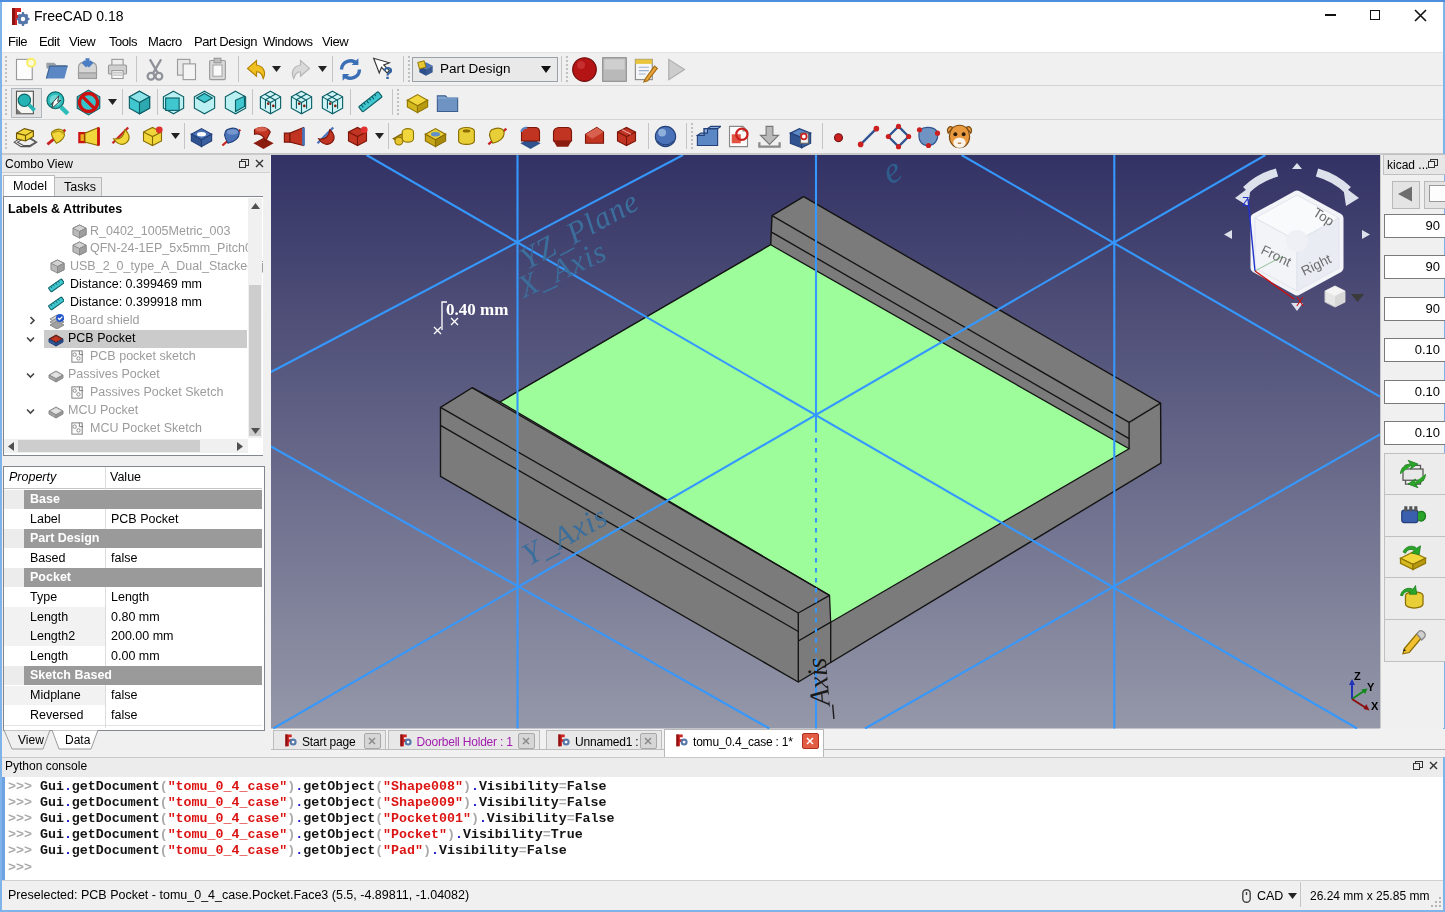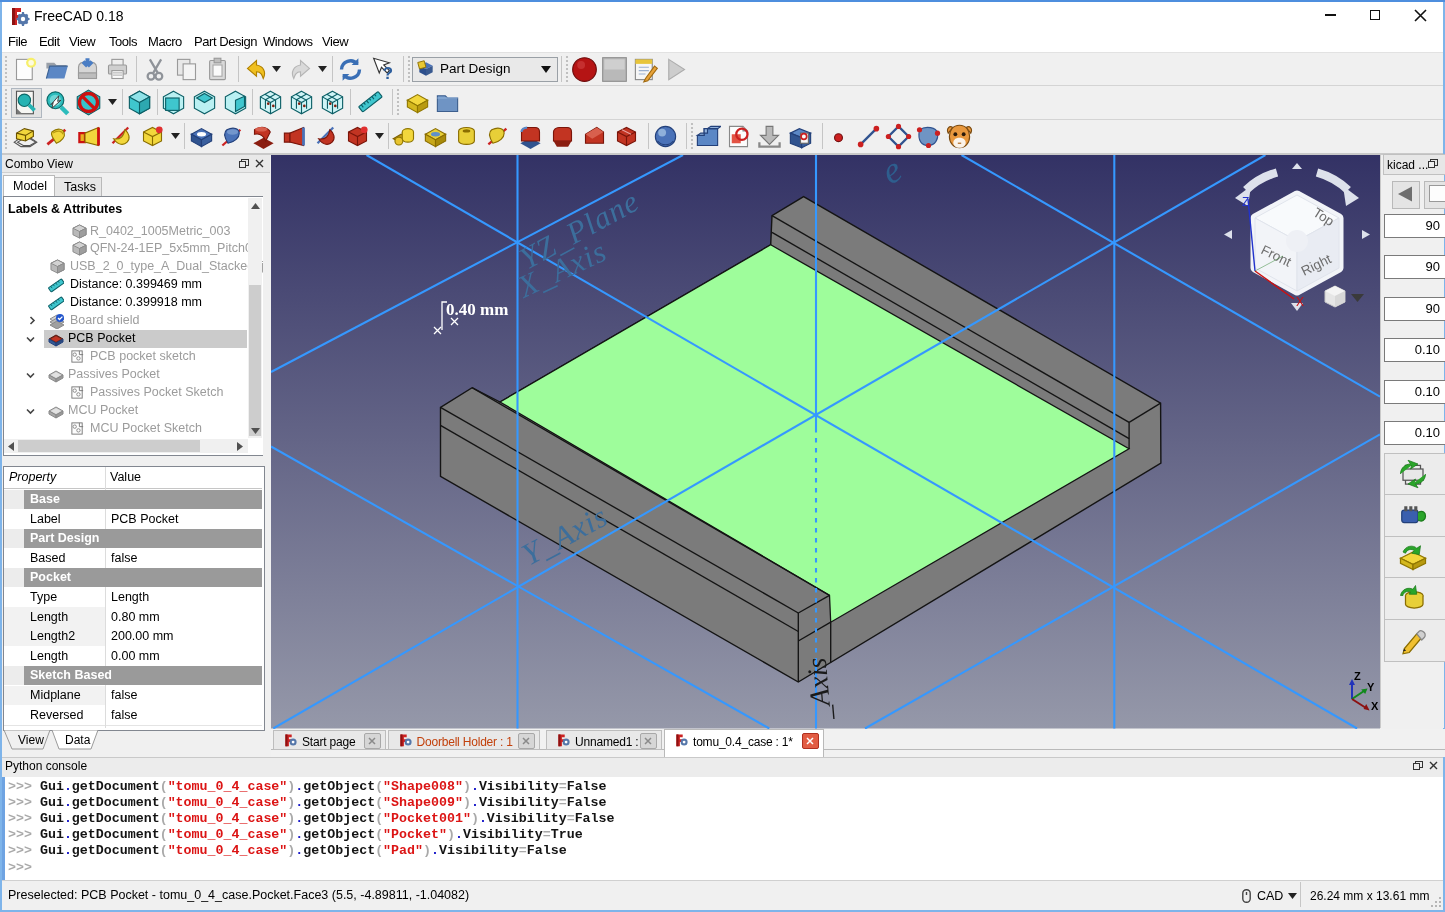--- a/index.html
+++ b/index.html
@@ -781,21 +781,21 @@
 <svg class="abs" style="left:367.5px;top:736.5px" width="8" height="8" viewBox="0 0 8 8">
     <path d="M1 1 7 7M7 1 1 7" stroke="#8a8a8a" stroke-width="1.5"></path>
   </svg>
 <div class="abs" style="left:387.5px;top:730px;width:152.5px;height:20px;background:#e8e8e8;border:1px solid #bdbdbd;box-sizing:border-box;"></div>
 <svg class="abs" style="left:398.5px;top:733px" width="14" height="14" viewBox="0 0 20 20">
 <path d="M2 2h9v4H7v3h4v4H7v6H2z" fill="#cc2222"></path>
     <path d="M2 2h3v17H2z" fill="#8d1111"></path>
 <circle cx="13" cy="13" r="5" fill="#5577aa"></circle>
     <circle cx="13" cy="13" r="2" fill="#fff"></circle>
   </svg>
-<div class="abs txt" style="left:416.5px;top:734.5px;font-size:12px;letter-spacing:-0.2px;color:#c2410c;">Doorbell Holder : 1</div>
+<div class="abs txt" style="left:416.5px;top:734.5px;font-size:12px;letter-spacing:-0.2px;color:#a21caf;">Doorbell Holder : 1</div>
 <div class="abs" style="left:518px;top:733px;width:15px;height:14px;background:#d6d6d6;border:1px solid #a8a8a8;border-radius:2px;"></div>
 <svg class="abs" style="left:521.5px;top:736.5px" width="8" height="8" viewBox="0 0 8 8">
     <path d="M1 1 7 7M7 1 1 7" stroke="#8a8a8a" stroke-width="1.5"></path>
   </svg>
 <div class="abs" style="left:546px;top:730px;width:116px;height:20px;background:#e8e8e8;border:1px solid #bdbdbd;box-sizing:border-box;"></div>
 <svg class="abs" style="left:557px;top:733px" width="14" height="14" viewBox="0 0 20 20">
 <path d="M2 2h9v4H7v3h4v4H7v6H2z" fill="#cc2222"></path>
     <path d="M2 2h3v17H2z" fill="#8d1111"></path>
 <circle cx="13" cy="13" r="5" fill="#5577aa"></circle>
     <circle cx="13" cy="13" r="2" fill="#fff"></circle>
@@ -837,20 +837,20 @@
 <div class="abs txt" style="left:8px;top:888px;font-size:12.5px;color:#000;">Preselected: PCB Pocket - tomu_0_4_case.Pocket.Face3 (5.5, -4.89811, -1.04082)</div>
 <svg class="abs" style="left:1242px;top:889px" width="9" height="14" viewBox="0 0 9 14">
     <rect x="0.8" y="0.8" width="7.4" height="12.4" rx="3.5" fill="none" stroke="#444" stroke-width="1.4"></rect>
     <line x1="4.5" y1="3" x2="4.5" y2="6" stroke="#444" stroke-width="1.4"></line>
   </svg>
 <div class="abs txt" style="left:1257px;top:889px;font-size:12.5px;color:#000;text-align:right;">CAD</div>
 <svg class="abs" style="left:1288px;top:893px" width="9" height="6" viewBox="0 0 9 6">
     <path d="M0 0h9L4.5 6z" fill="#222"></path>
   </svg>
 <div class="abs" style="left:1300px;top:882px;width:1px;height:25px;background:#c6c6c6;"></div>
-<div class="abs txt" style="left:1310px;top:889px;font-size:12px;color:#000;">26.24 mm x 13.61 mm</div>
+<div class="abs txt" style="left:1310px;top:889px;font-size:12px;color:#000;">26.24 mm x 25.85 mm</div>
 <svg class="abs" style="left:1430px;top:896px" width="12" height="12" viewBox="0 0 12 12">
     <rect x="9" y="1" width="2" height="2" fill="#b5b5b5"></rect>
     <rect x="5" y="5" width="2" height="2" fill="#b5b5b5"></rect>
     <rect x="9" y="5" width="2" height="2" fill="#b5b5b5"></rect>
     <rect x="1" y="9" width="2" height="2" fill="#b5b5b5"></rect>
     <rect x="5" y="9" width="2" height="2" fill="#b5b5b5"></rect>
     <rect x="9" y="9" width="2" height="2" fill="#b5b5b5"></rect>
   </svg>
 </body></html>

